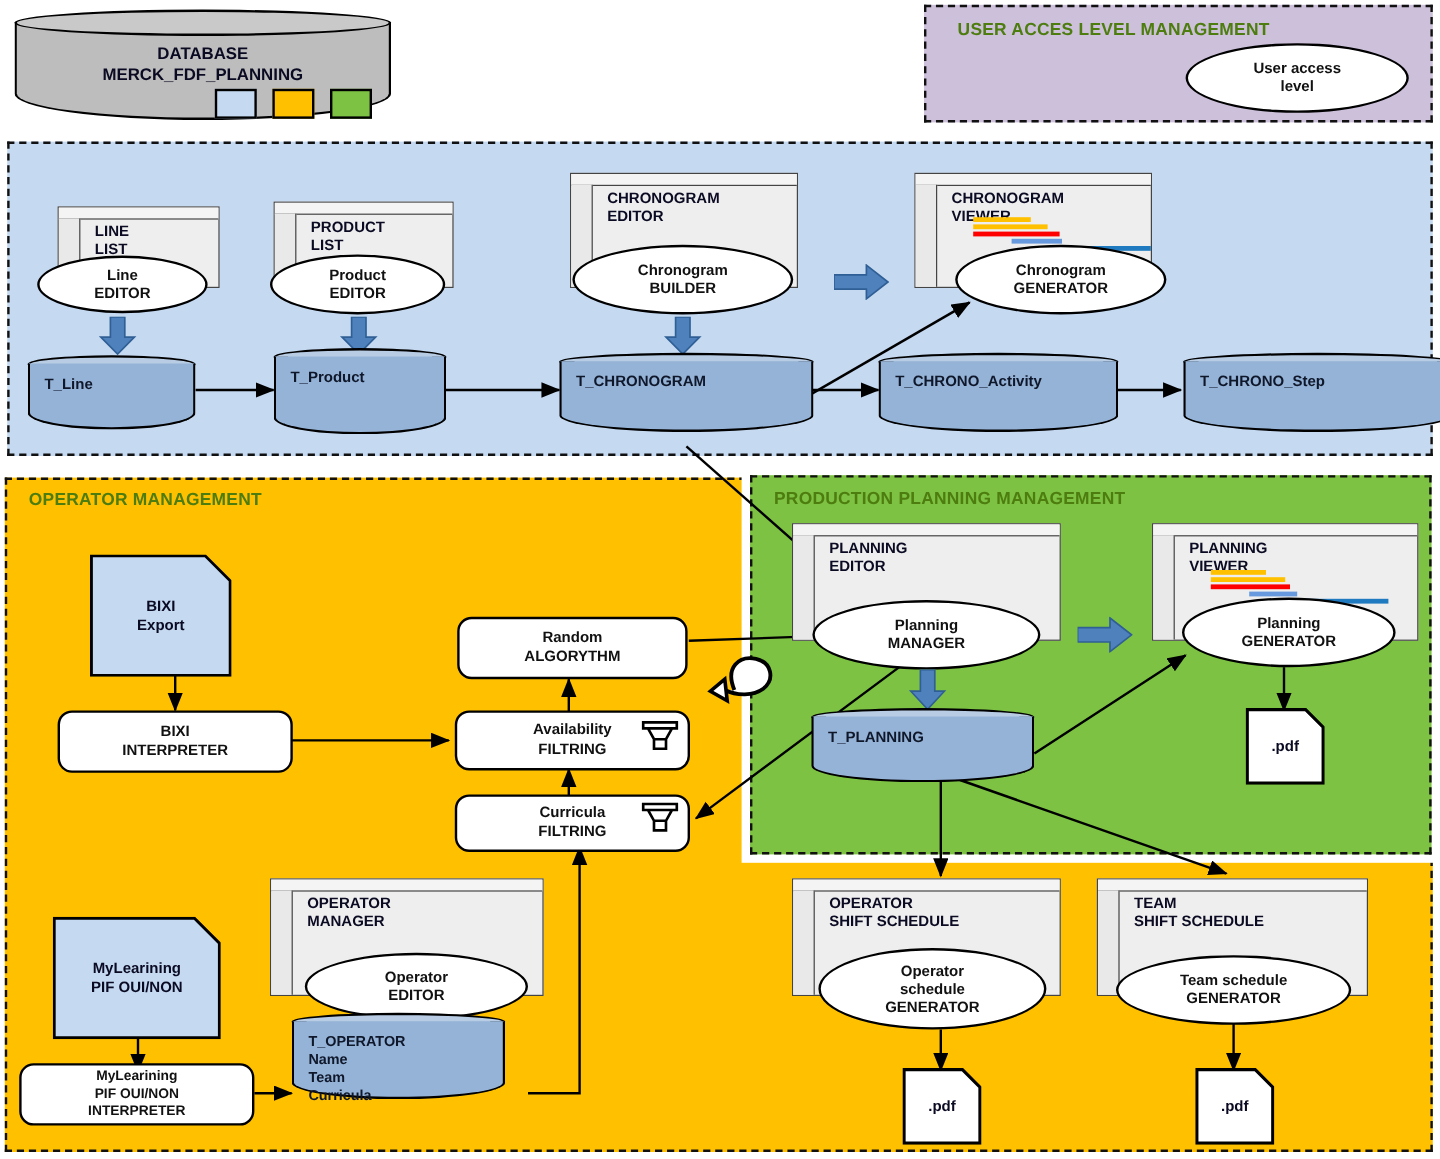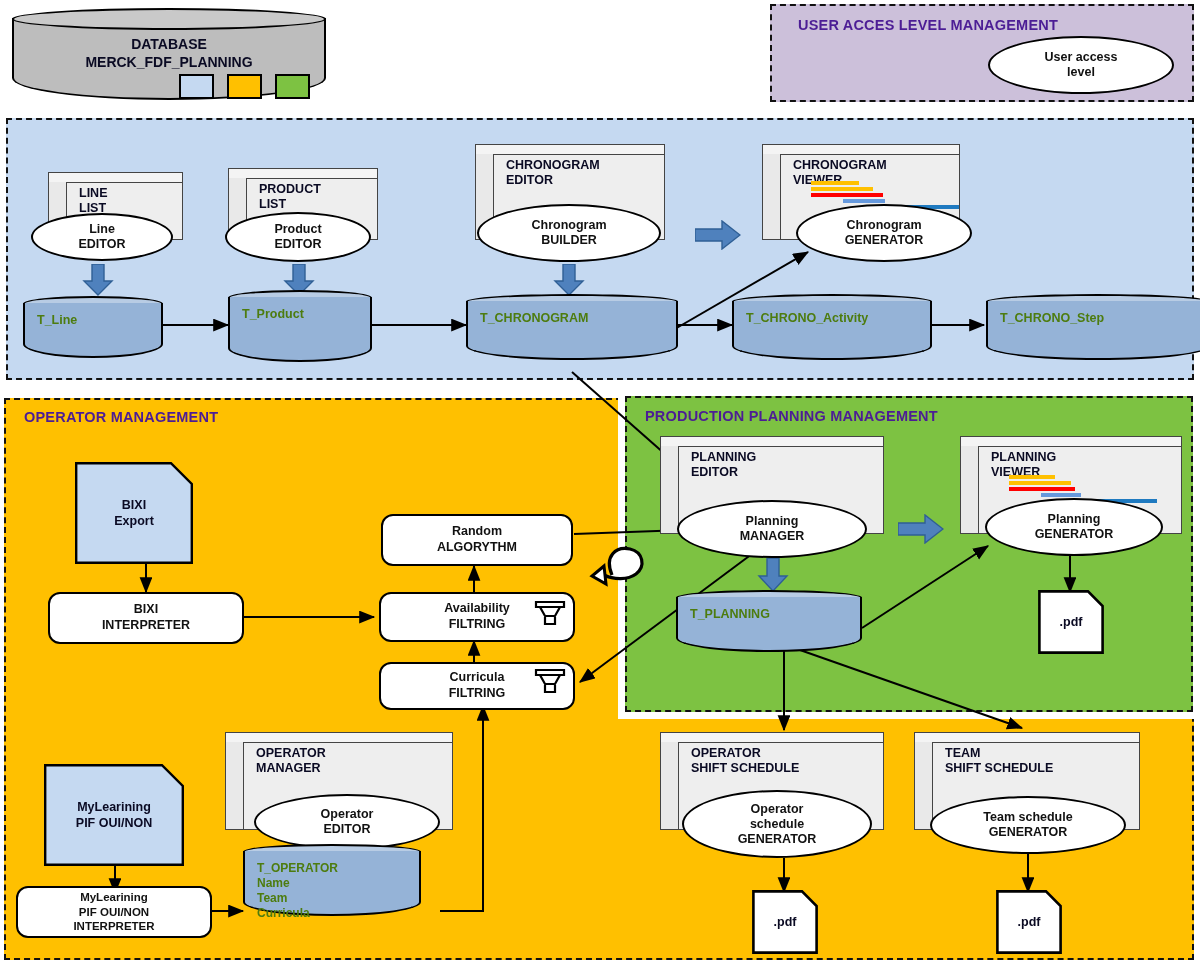--- a/index.html
+++ b/index.html
@@ -3,21 +3,21 @@
 <meta charset="utf-8">
 <style>
   html,body{margin:0;padding:0;background:#fff;}
   body{width:1200px;height:966px;font-family:"Liberation Sans",sans-serif;}
   #stage{position:relative;width:1200px;height:966px;overflow:hidden;}
   svg.layer{position:absolute;left:0;top:0;width:1200px;height:966px;}
   #nodes{position:absolute;left:0;top:0;width:1200px;height:966px;}
 
   
   .panel{position:absolute;box-sizing:border-box;}
-  .panel-title{position:absolute;font-weight:bold;font-size:14.5px;color:#4c1d95;
+  .panel-title{position:absolute;font-weight:bold;font-size:14.5px;color:#4d7c0f;
     letter-spacing:.2px;line-height:1.15;}
   .lbl{white-space:pre-line;text-align:center;font-weight:bold;color:#111;}
 
   
   .win{position:absolute;box-sizing:border-box;background:#eeeeee;
        border:1.6px solid #444;}
   .win .tbar{position:absolute;left:0;top:0;right:0;height:9px;background:#f4f4f4;
        border-bottom:1.6px solid #444;}
   .win .side{position:absolute;left:0;top:9px;bottom:0;width:17px;background:#e9e9e9;
        border-right:1.6px solid #444;}
@@ -38,21 +38,21 @@
       border-radius:12px;display:flex;align-items:center;justify-content:center;}
   .rr span{font-size:12.5px;line-height:1.25;}
 
   
   .cyl{position:absolute;}
   .cyl .body{position:absolute;left:0;right:0;top:7px;bottom:0;background:#95b3d7;
      border:2px solid #000;border-top:none;border-radius:0 0 50% 50%/0 0 14px 14px;}
   .cyl .top{position:absolute;left:0;right:0;top:0;height:15px;background:#b8cce4;
      border:2px solid #000;border-radius:50%/50%;box-sizing:border-box;}
   .cyl .ctext{position:absolute;left:0;right:0;top:17px;font-weight:bold;font-size:12.5px;
-     color:#4d7c0f;text-align:left;padding-left:14px;line-height:1.25;white-space:pre-line;}
+     color:#0f172a;text-align:left;padding-left:14px;line-height:1.25;white-space:pre-line;}
 
   
   .bigcyl{position:absolute;}
   .bigcyl .body{position:absolute;left:0;right:0;top:10px;bottom:0;background:#bdbdbd;
      border:2.6px solid #000;border-top:none;border-radius:0 0 50% 50%/0 0 22px 22px;}
   .bigcyl .top{position:absolute;left:0;right:0;top:0;height:22px;background:#c9c9c9;
      border:2.6px solid #000;border-radius:50%/50%;box-sizing:border-box;}
   .bigcyl .t{position:absolute;left:0;right:0;top:28px;text-align:center;font-weight:bold;
      font-size:14px;color:#0a0a23;line-height:1.25;white-space:pre-line;}
   .swatches{position:absolute;display:flex;gap:13px;}

